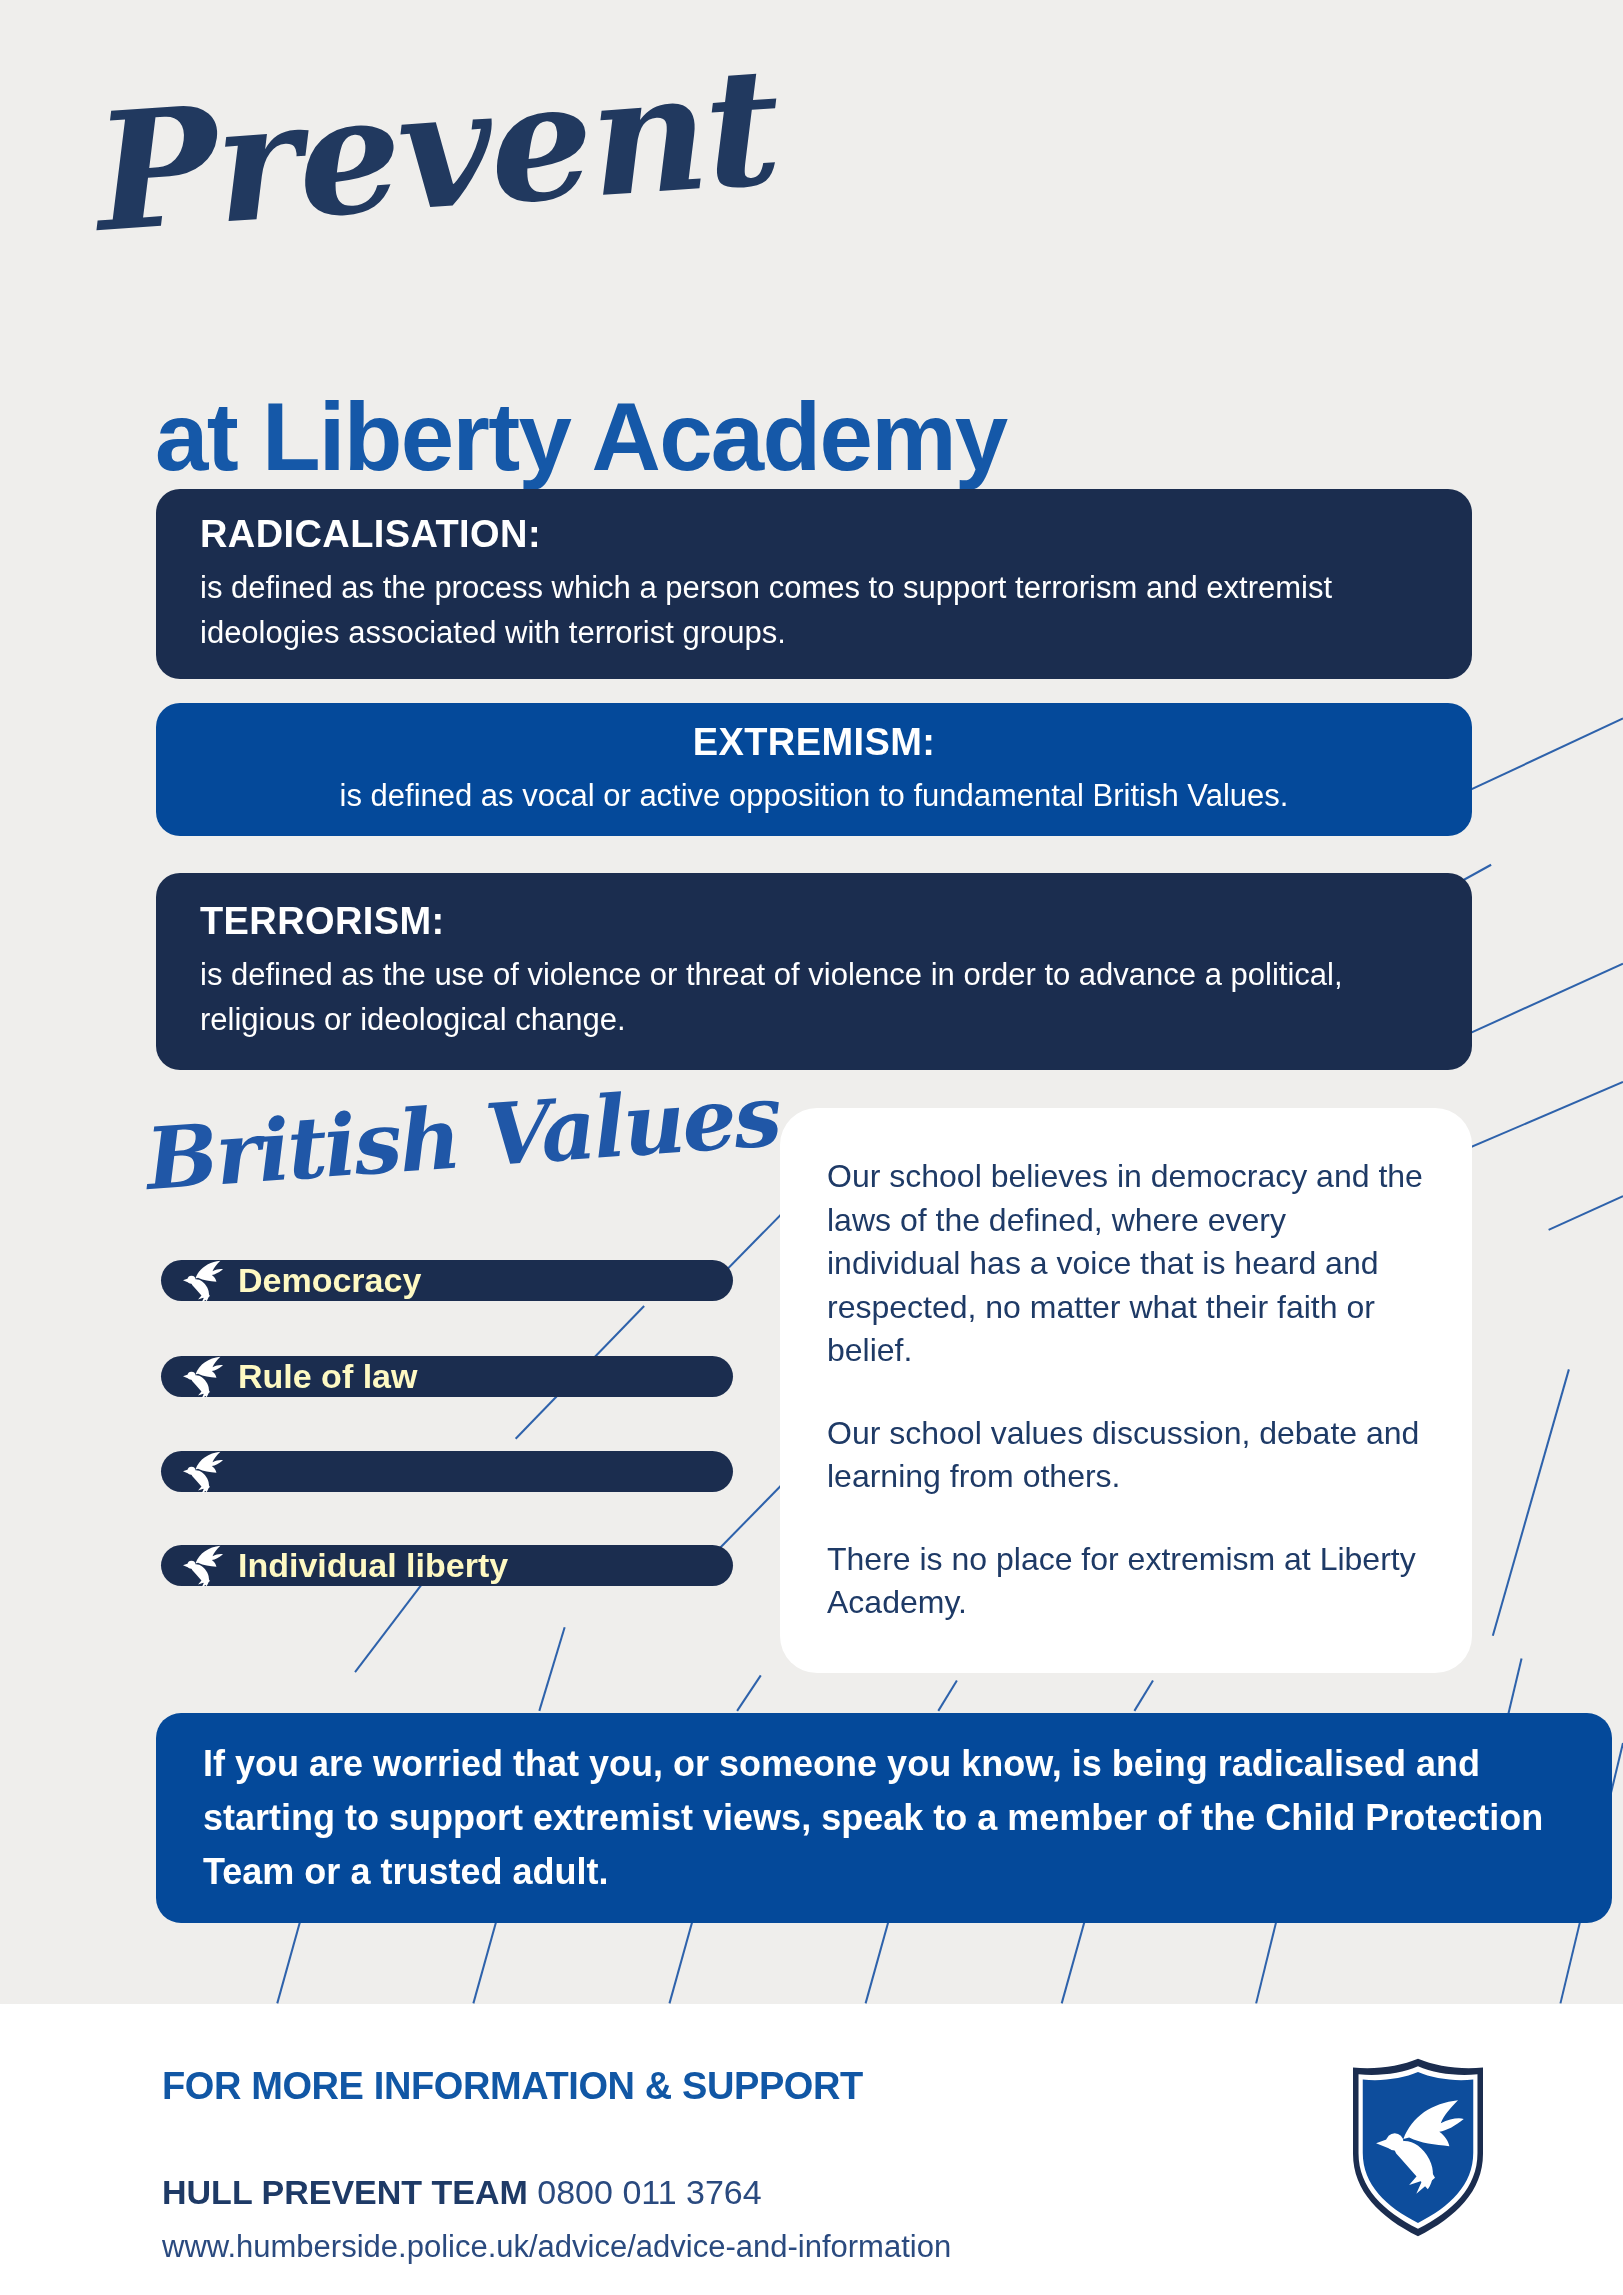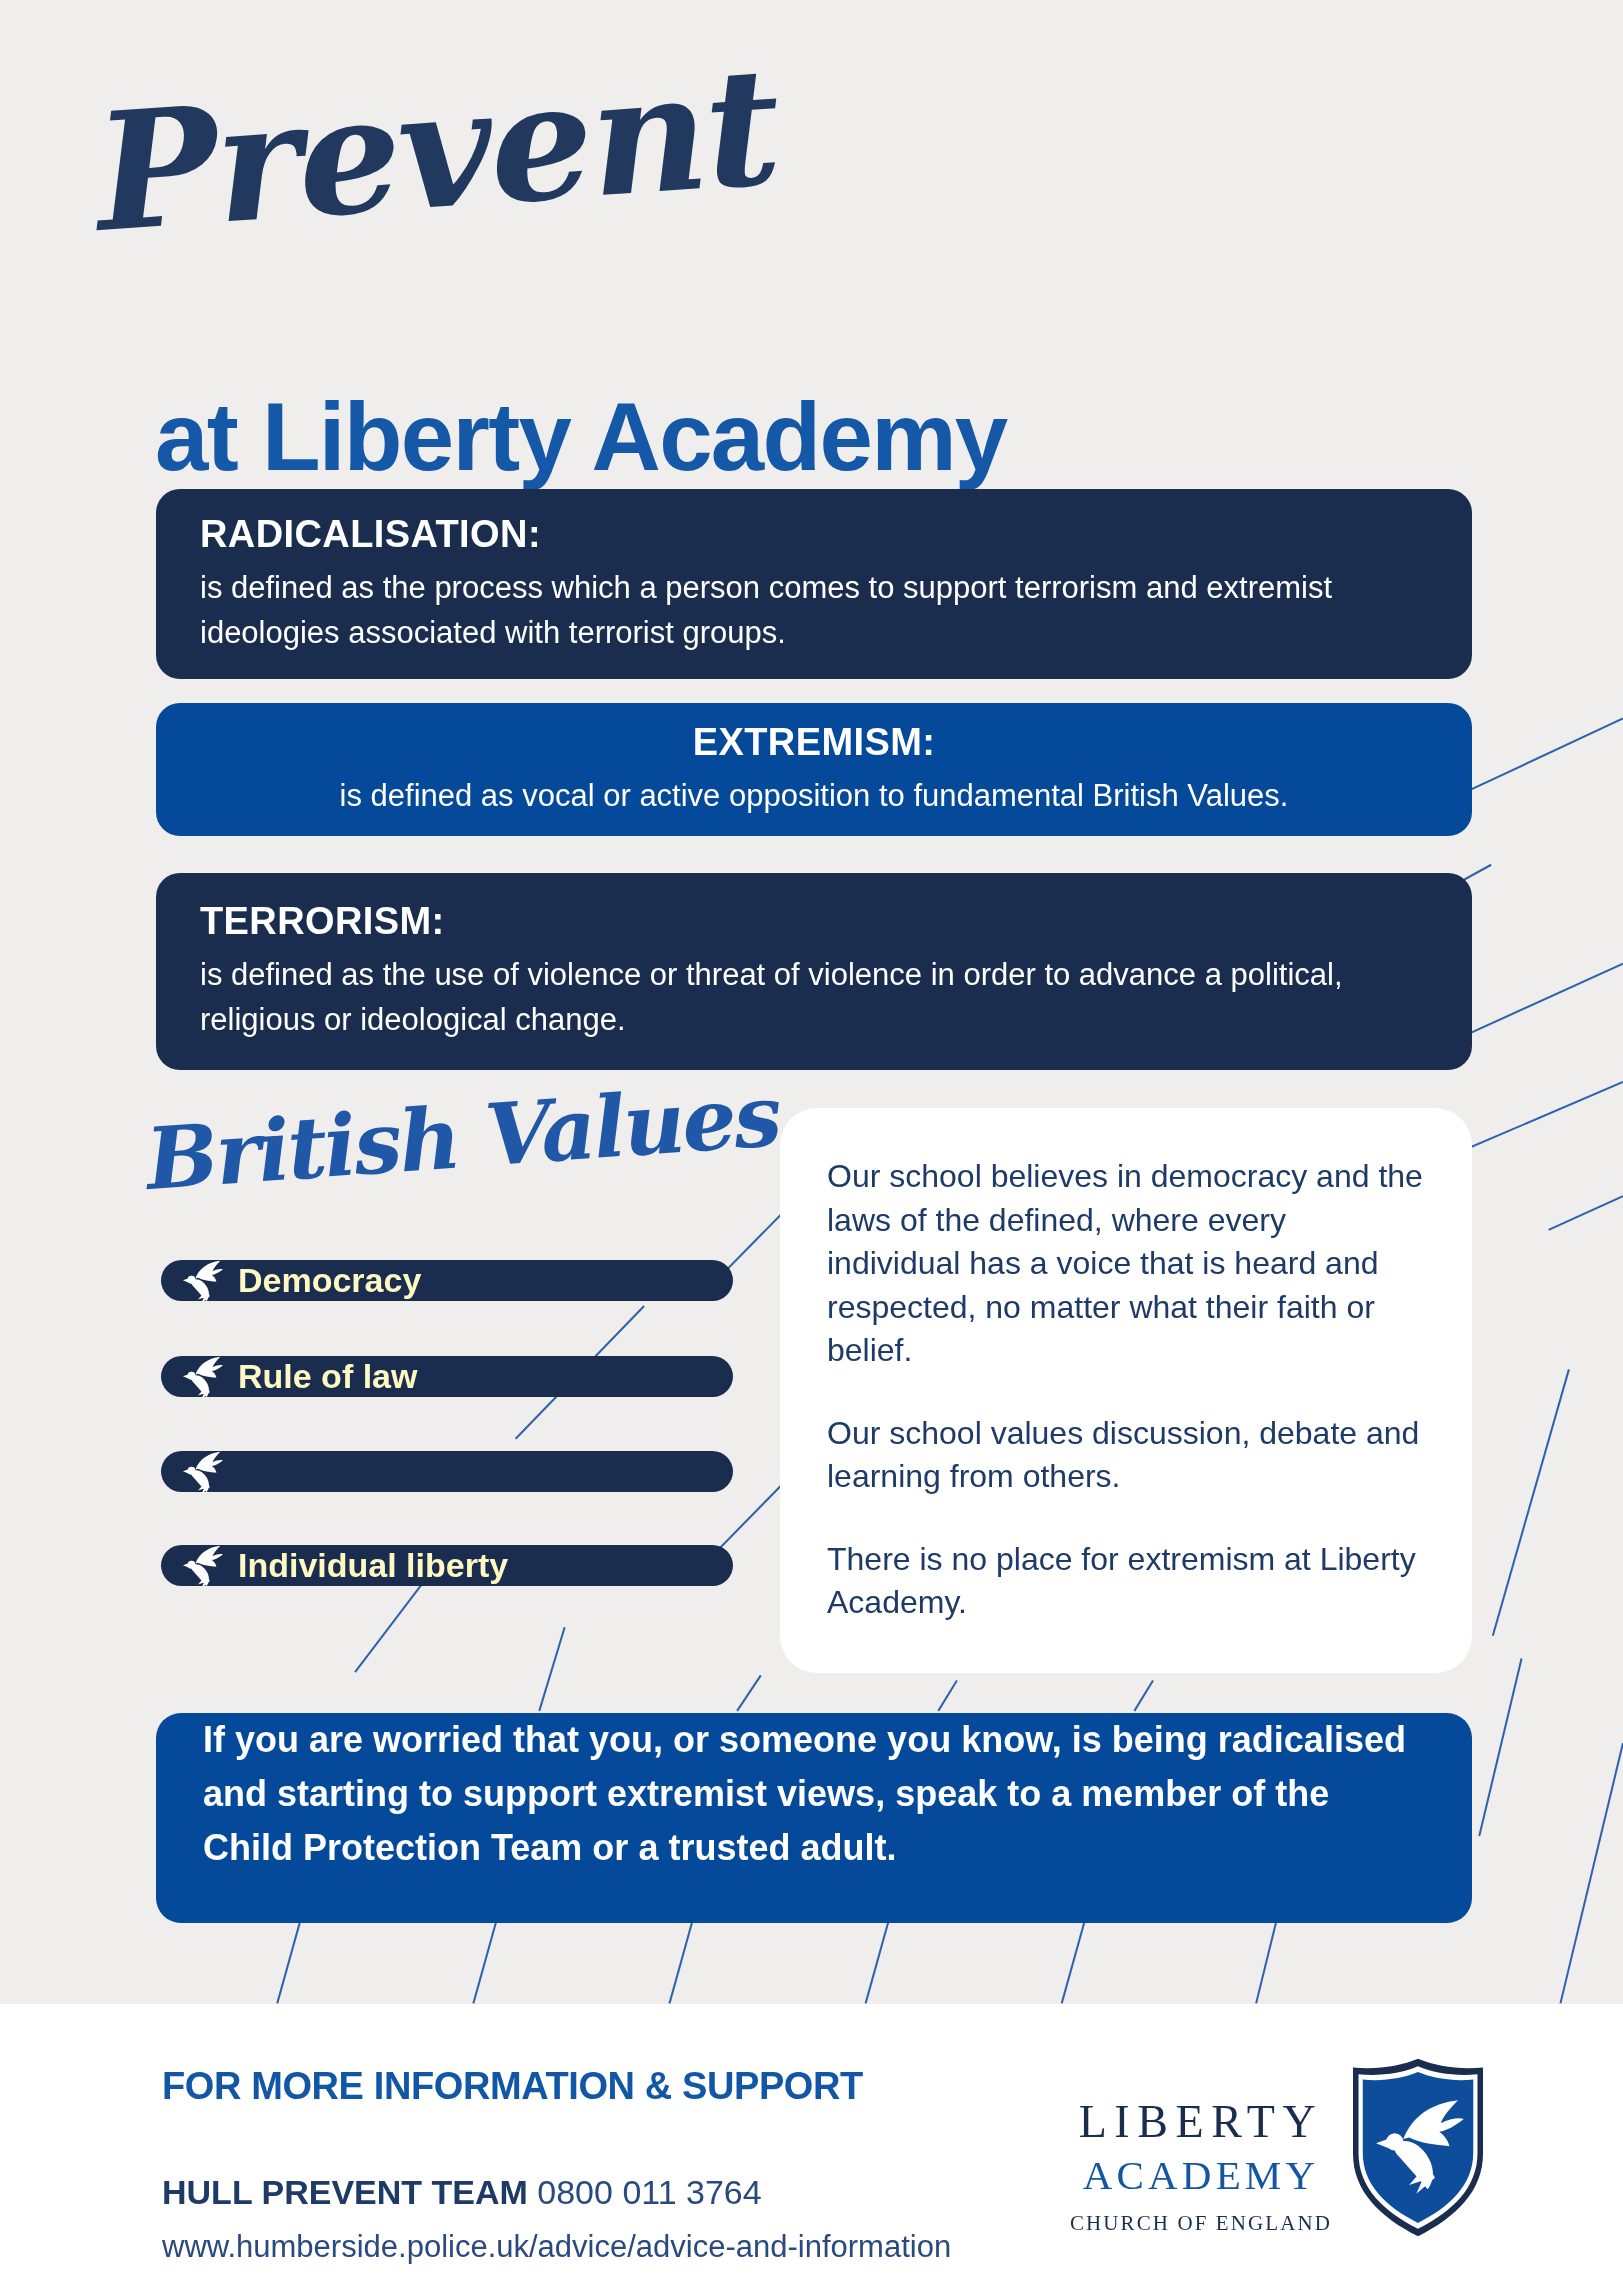--- a/index.html
+++ b/index.html
@@ -45,23 +45,23 @@
 
   .beliefs {
     position:absolute; left:780px; top:1108px; width:692px; height:565px;
     background:#ffffff; border-radius:37px; padding:47px 47px; box-sizing:border-box;
     color:#1e3a66; font-size:32px; line-height:1.36;
   }
   .beliefs p { margin:0; }
   .beliefs p + p { margin-top:39px; }
 
   .cta {
-    position:absolute; left:156px; top:1713px; width:1316px; height:210px;
+    position:absolute; left:156px; top:1713px; width:1456px; height:210px;
     background:#04499a; border-radius:25px; color:#ffffff;
-    display:flex; padding:0 47px; box-sizing:border-box;
+    display:flex; align-items:center; padding:0 47px; box-sizing:border-box;
     font-size:36px; font-weight:700; line-height:1.5;
   }
 
   .footer {
     position:absolute; left:0; top:2004px; width:1623px; height:368px;
     background:#ffffff;
   }
   .footer-heading {
     position:absolute; left:162px; top:61px; font-size:38px; font-weight:700;
     color:#1157a5; letter-spacing:-0.4px; white-space:nowrap;
@@ -181,25 +181,20 @@
 
   <footer class="footer">
     <div class="footer-heading">FOR MORE INFORMATION &amp; SUPPORT</div>
     <div class="team-line">
       <span class="team-label">HULL PREVENT TEAM</span>
       <span>0800 011 3764</span>
     </div>
     <div class="footer-url">www.humberside.police.uk/advice/advice-and-information</div>
   </footer>
 
-  <div class="logo-text">
-    <div class="logo-l1">LIBERTY</div>
-    <div class="logo-l2">ACADEMY</div>
-    <div class="logo-l3">CHURCH OF ENGLAND</div>
-  </div>
 
   <svg class="crest" viewBox="0 0 120 150">
     <use href="#shieldShape" fill="#1b2d4f"></use>
     <use href="#shieldShape" fill="#ffffff" transform="translate(60,75) scale(0.915) translate(-60,-75)"></use>
     <use href="#shieldShape" fill="#0d4d9c" transform="translate(60,75) scale(0.85) translate(-60,-75)"></use>
     <g transform="translate(23,36) scale(1.15)">
       <use href="#doveShape"></use>
     </g>
   </svg>
 

